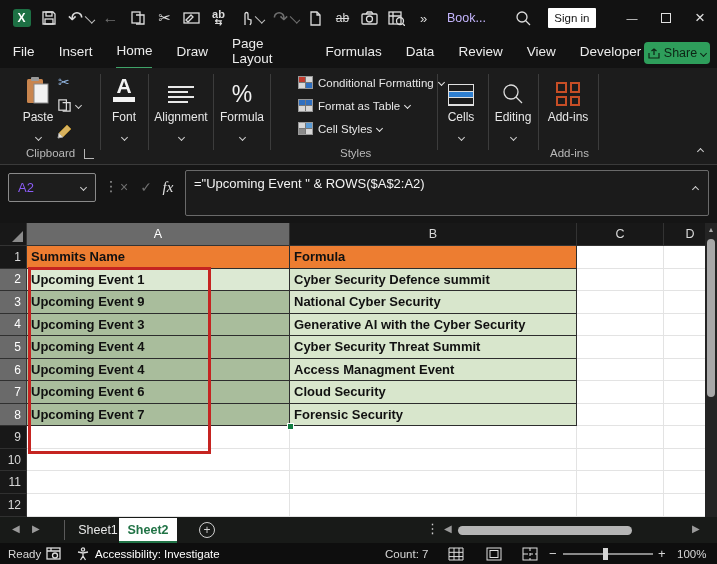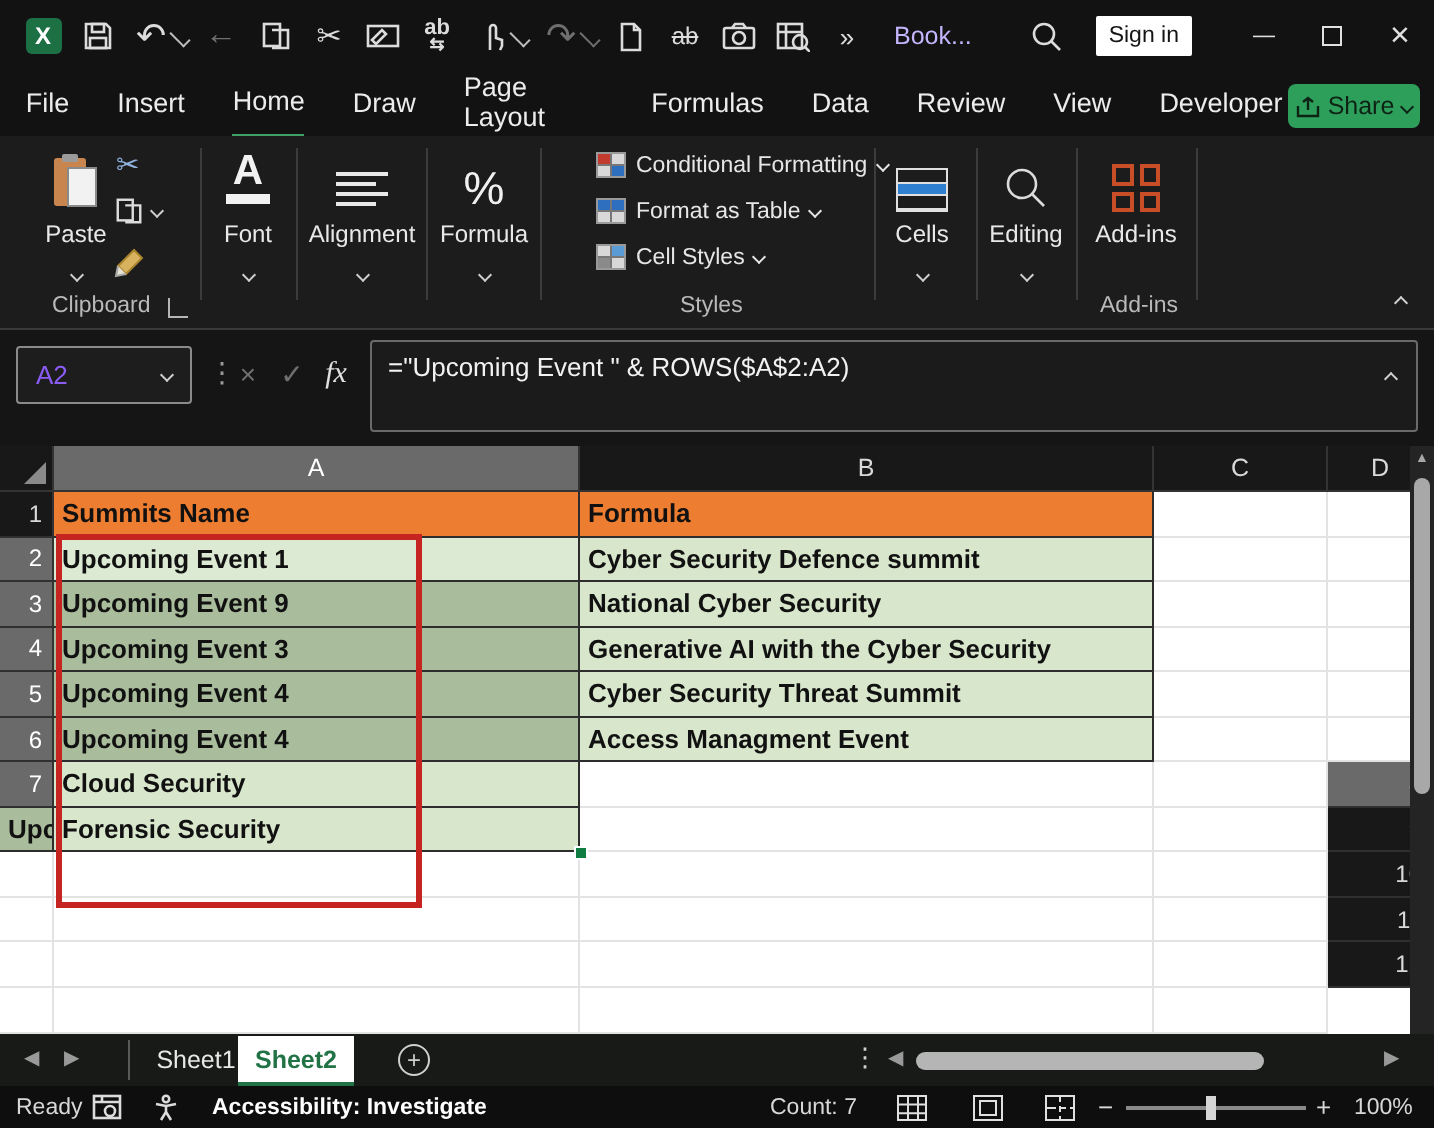--- a/index.html
+++ b/index.html
@@ -427,20 +427,21 @@
         <div class="cell greensel">Upcoming Event 4</div>
         <div class="cell green">Cyber Security  Threat Summit</div>
         <div class="cell"></div>
         <div class="cell"></div>
         <div class="rh sel">6</div>
         <div class="cell greensel">Upcoming Event 4</div>
         <div class="cell green">Access Managment Event</div>
         <div class="cell"></div>
         <div class="cell"></div>
         <div class="rh sel">7</div>
+        <div class="cell greensel">Upcoming Event 6</div>
         <div class="cell green">Cloud Security</div>
         <div class="cell"></div>
         <div class="cell"></div>
         <div class="rh sel">8</div>
         <div class="cell greensel">Upcoming Event 7</div>
         <div class="cell green">Forensic Security</div>
         <div class="cell"></div>
         <div class="cell"></div>
         <div class="rh">9</div>
         <div class="cell"></div>
@@ -492,21 +493,21 @@
           <path d="M1 4 h13 M5 1 v3"></path>
           <circle cx="9" cy="8.5" r="2.5"></circle>
         </svg>
     </span>
     <span class="sitem" style="left:76px;">
       <svg class="lin" width="14" height="14" viewBox="0 0 14 14">
           <circle cx="7" cy="2.5" r="1.6"></circle>
           <path d="M2 5 l5 1 l5 -1 M7 6 v3 l-2.5 4 M7 9 l2.5 4"></path>
         </svg>
     </span>
-    <span class="sitem" style="left:106px; font-weight:bold; color:#fff;">Accessibility: Investigate</span>
+    <span class="sitem" style="left:95px; font-weight:normal; color:#fff;">Accessibility: Investigate</span>
     <span class="sitem" style="left:385px;">Count: 7</span>
     <span class="sitem" style="left:448px;">
       <svg class="viewic" viewBox="0 0 16 14">
           <g stroke="#e0e0e0" stroke-width="1" fill="none">
             <path d="M1 1 h14 v12 h-14 z M1 5.3 h14 M1 9.6 h14 M6 1 v12 M11 1 v12"></path>
           </g>
         </svg>
     </span>
     <span class="sitem" style="left:486px;">
       <svg class="viewic" viewBox="0 0 16 14">

